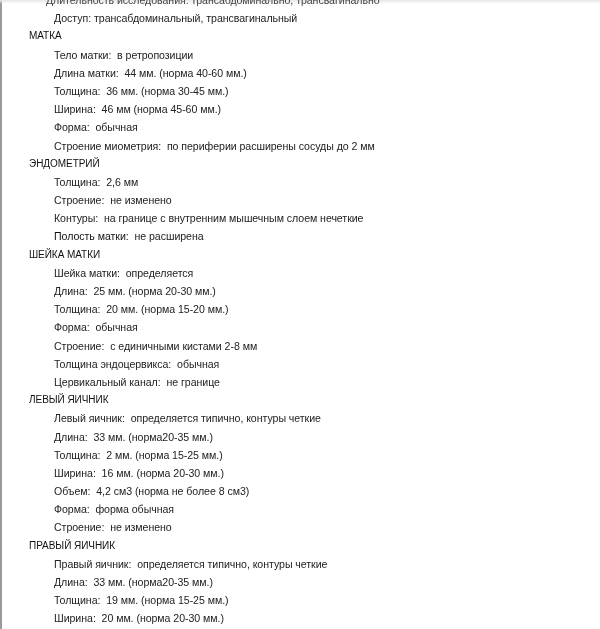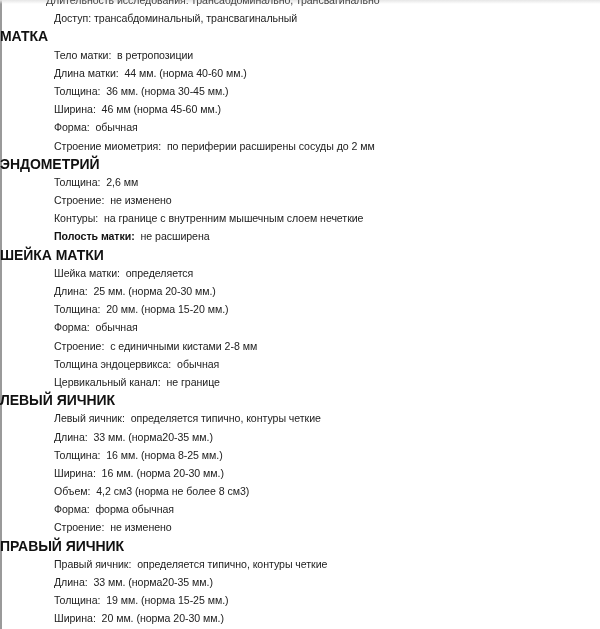--- a/index.html
+++ b/index.html
@@ -37,30 +37,31 @@
       height: 18.2px;
       line-height: 18.2px;
       font-size: 10.6px;
       white-space: nowrap;
       letter-spacing: -0.05px;
     }
     .field {
       padding-left: 54px;
     }
     .heading {
-      font-weight: bold;
-      font-size: 14px;
+      padding-left: 29px;
+      font-weight: normal;
+      font-size: 10px;
       color: #111111;
     }
     .cutoff {
       padding-left: 46px;
       color: #444;
     }
     .label-bold {
-      font-weight: bold;
+      font-weight: normal;
       color: #111;
     }
   </style>
 </head>
 <body>
 
 <div class="left-border"></div>
 <div class="top-shadow"></div>
 
 <div class="doc" id="doc">
@@ -86,21 +87,21 @@
       <div class="line field"><span>Шейка матки:</span>&nbsp; <span>определяется</span></div>
       <div class="line field"><span>Длина:</span>&nbsp; <span>25  мм. (норма 20-30 мм.)</span></div>
       <div class="line field"><span>Толщина:</span>&nbsp; <span>20   мм. (норма 15-20 мм.)</span></div>
       <div class="line field"><span>Форма:</span>&nbsp; <span>обычная</span></div>
       <div class="line field"><span>Строение:</span>&nbsp; <span>с единичными кистами 2-8 мм</span></div>
       <div class="line field"><span>Толщина эндоцервикса:</span>&nbsp; <span>обычная</span></div>
       <div class="line field"><span>Цервикальный канал:</span>&nbsp; <span>не границе</span></div>
       <div class="line heading">ЛЕВЫЙ ЯИЧНИК</div>
       <div class="line field"><span>Левый яичник:</span>&nbsp; <span>определяется типично, контуры четкие</span></div>
       <div class="line field"><span>Длина:</span>&nbsp; <span>33  мм. (норма20-35 мм.)</span></div>
-      <div class="line field"><span>Толщина:</span>&nbsp; <span>16  мм. (норма 8-25 мм.)</span></div>
+      <div class="line field"><span>Толщина:</span>&nbsp; <span>2  мм. (норма 15-25 мм.)</span></div>
       <div class="line field"><span>Ширина:</span>&nbsp; <span>16  мм. (норма 20-30 мм.)</span></div>
       <div class="line field"><span>Объем:</span>&nbsp; <span>4,2  см3 (норма не более 8 см3)</span></div>
       <div class="line field"><span>Форма:</span>&nbsp; <span>форма обычная</span></div>
       <div class="line field"><span>Строение:</span>&nbsp; <span>не изменено</span></div>
       <div class="line heading">ПРАВЫЙ ЯИЧНИК</div>
       <div class="line field"><span>Правый яичник:</span>&nbsp; <span>определяется типично, контуры четкие</span></div>
       <div class="line field"><span>Длина:</span>&nbsp; <span>33  мм. (норма20-35 мм.)</span></div>
       <div class="line field"><span>Толщина:</span>&nbsp; <span>19  мм. (норма 15-25 мм.)</span></div>
       <div class="line field"><span>Ширина:</span>&nbsp; <span>20  мм. (норма 20-30 мм.)</span></div>
       <div class="line field">&nbsp; </div>

